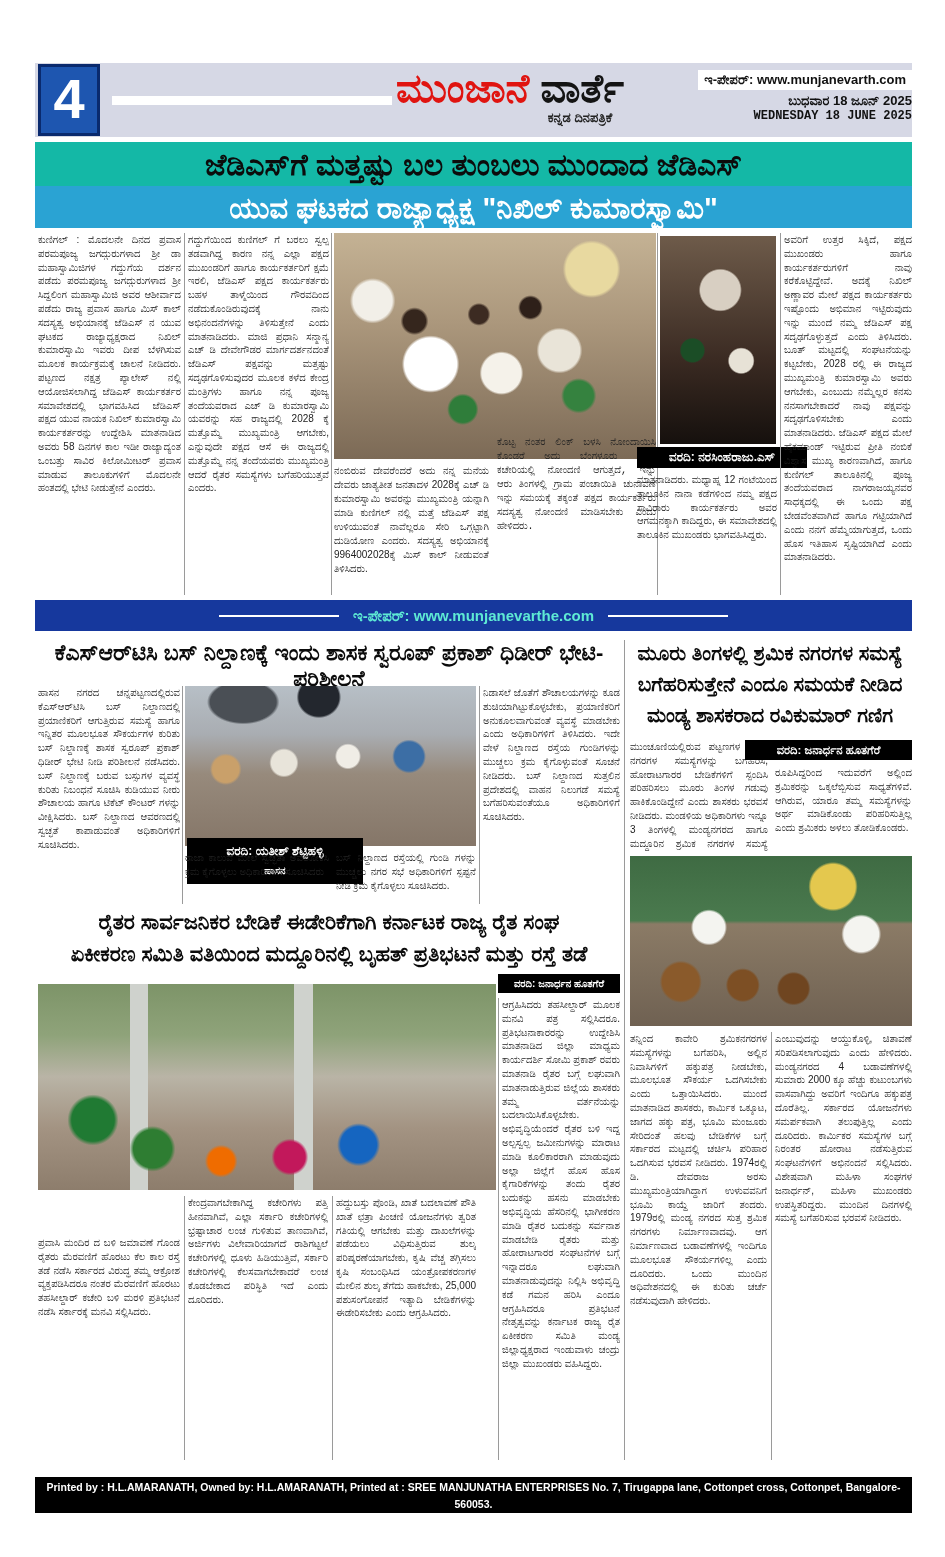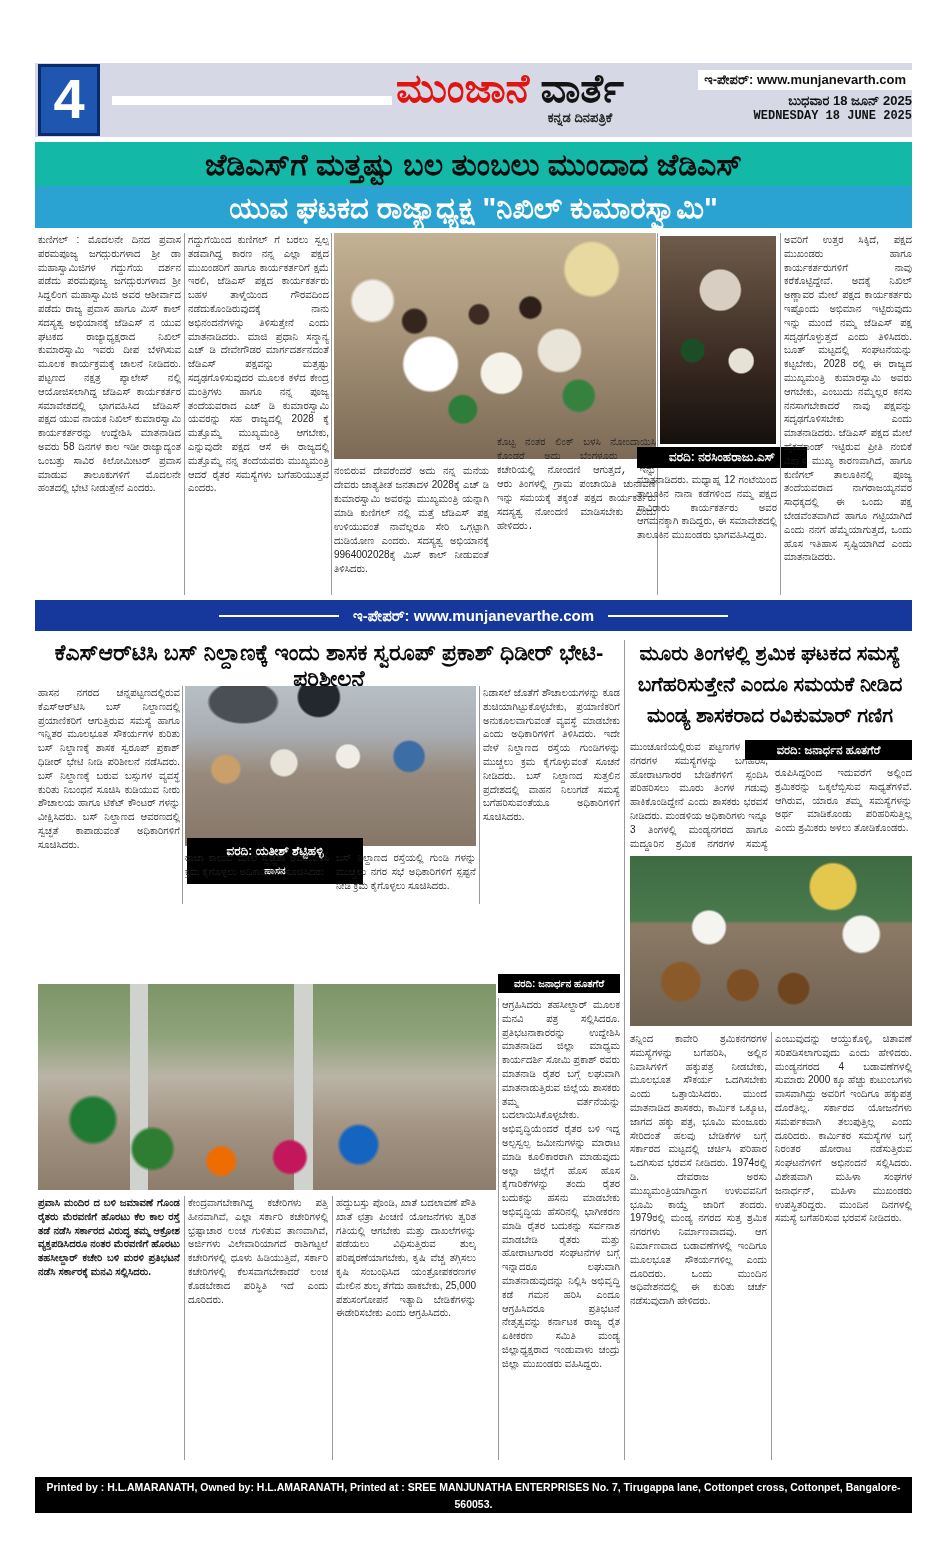--- a/index.html
+++ b/index.html
@@ -70,21 +70,21 @@
   .ph-protest{background-image:
     radial-gradient(circle at 25% 80%, #2e7d32 0 5%, transparent 6%),
     radial-gradient(circle at 55% 84%, #c2185b 0 5%, transparent 6%),
     radial-gradient(circle at 70% 78%, #1565c0 0 5%, transparent 6%),
     radial-gradient(circle at 40% 86%, #ef6c00 0 4%, transparent 5%),
     radial-gradient(circle at 12% 66%, #207a33 0 5%, transparent 6%),
     linear-gradient(90deg, transparent 0 20%, #cfd2cd 20% 24%, transparent 24% 56%, #cfd2cd 56% 60%, transparent 60%),
     linear-gradient(180deg,#7d9468 0%,#8fa37a 25%,#b9b4a6 45%,#a39382 70%,#8d7d6c 100%);}
 
   
-  .mid-banner{left:35px;top:600px;width:877px;height:31px;background:#16389d;color:#ffffff;
+  .mid-banner{left:35px;top:600px;width:877px;height:31px;background:#16389d;color:#5eead4;
               display:flex;align-items:center;justify-content:center;font-size:15px;font-weight:bold;}
   .mid-banner .dash{flex:0 0 120px;height:2px;background:#fff;margin:0 14px;}
 
   
   .h-bus{left:38px;top:640px;width:582px;height:36px;font-size:22px;font-weight:bold;text-align:center;color:#0b0b0b;}
   .h-mandya{left:628px;top:638px;width:284px;height:94px;font-size:20px;font-weight:bold;text-align:center;
             line-height:31px;color:#0b0b0b;}
   .h-farmers{left:38px;top:906px;width:582px;height:66px;font-size:21px;font-weight:bold;text-align:center;
             line-height:32px;color:#0b0b0b;}
 
@@ -144,37 +144,41 @@
     <div style="font-size:10px;">ಹಾಸನ</div>
   </div>
   <div class="abs cap-txt" style="left:185px;top:851px;width:144px;height:54px;">ರಾಜಾ ಕಾಲುವೆ ಮೇಲೆ ಸ್ವಚ್ಛತಾ ಅವಲೋಕಿಸಿ ಕ್ರಮ ಕೈಗೊಳ್ಳಲು ಅಧಿಕಾರಿಗಳಿಗೆ ಸೂಚಿಸಿದರು</div>
   <div class="abs cap-txt" style="left:336px;top:851px;width:140px;height:54px;">ಬಸ್ ನಿಲ್ದಾಣದ ರಸ್ತೆಯಲ್ಲಿ ಗುಂಡಿ ಗಳನ್ನು ಮುಚ್ಚಲು ನಗರ ಸಭೆ ಅಧಿಕಾರಿಗಳಿಗೆ ಸ್ಪಷ್ಟನೆ ನೀಡಿ ಕ್ರಮ ಕೈಗೊಳ್ಳಲು ಸೂಚಿಸಿದರು.</div>
   <div class="abs vrule" style="left:479px;top:686px;height:218px;"></div>
   <div class="abs body-txt" style="left:483px;top:686px;width:137px;height:218px;">ನಿಡಾಸಲೆ ಜೊತೆಗೆ ಶೌಚಾಲಯಗಳನ್ನು ಕೂಡ ಶುಚಿಯಾಗಿಟ್ಟುಕೊಳ್ಳಬೇಕು, ಪ್ರಯಾಣಿಕರಿಗೆ ಅನುಕೂಲವಾಗುವಂತೆ ವ್ಯವಸ್ಥೆ ಮಾಡಬೇಕು ಎಂದು ಅಧಿಕಾರಿಗಳಿಗೆ ತಿಳಿಸಿದರು. ಇದೇ ವೇಳೆ ನಿಲ್ದಾಣದ ರಸ್ತೆಯ ಗುಂಡಿಗಳನ್ನು ಮುಚ್ಚಲು ಕ್ರಮ ಕೈಗೊಳ್ಳುವಂತೆ ಸೂಚನೆ ನೀಡಿದರು. ಬಸ್ ನಿಲ್ದಾಣದ ಸುತ್ತಲಿನ ಪ್ರದೇಶದಲ್ಲಿ ವಾಹನ ನಿಲುಗಡೆ ಸಮಸ್ಯೆ ಬಗೆಹರಿಸುವಂತೆಯೂ ಅಧಿಕಾರಿಗಳಿಗೆ ಸೂಚಿಸಿದರು.</div>
 
   <div class="abs vrule" style="left:624px;top:640px;height:820px;"></div>
 
   <div class="abs h-mandya">
-    <div>ಮೂರು ತಿಂಗಳಲ್ಲಿ ಶ್ರಮಿಕ ಘಟಕದ ಸಮಸ್ಯೆ</div>
+    <div>ಮೂರು ತಿಂಗಳಲ್ಲಿ ಶ್ರಮಿಕ ನಗರಗಳ ಸಮಸ್ಯೆ</div>
     <div>ಬಗೆಹರಿಸುತ್ತೇನೆ ಎಂದೂ ಸಮಯಕೆ ನೀಡಿದ</div>
     <div>ಮಂಡ್ಯ ಶಾಸಕರಾದ ರವಿಕುಮಾರ್ ಗಣಿಗ</div>
   </div>
   <div class="abs body-txt" style="left:630px;top:740px;width:138px;height:112px;">ಮುಂಚೂಣಿಯಲ್ಲಿರುವ ಪಟ್ಟಣಗಳ ಶ್ರಮಿಕ ನಗರಗಳ ಸಮಸ್ಯೆಗಳನ್ನು ಬಗೆಹರಿಸಿ, ಹೋರಾಟಗಾರರ ಬೇಡಿಕೆಗಳಿಗೆ ಸ್ಪಂದಿಸಿ ಪರಿಹರಿಸಲು ಮೂರು ತಿಂಗಳ ಗಡುವು ಹಾಕಿಕೊಂಡಿದ್ದೇನೆ ಎಂದು ಶಾಸಕರು ಭರವಸೆ ನೀಡಿದರು. ಮಂಡಳಿಯ ಅಧಿಕಾರಿಗಳು ಇನ್ನೂ 3 ತಿಂಗಳಲ್ಲಿ ಮಂಡ್ಯನಗರದ ಹಾಗೂ ಮದ್ದೂರಿನ ಶ್ರಮಿಕ ನಗರಗಳ ಸಮಸ್ಯೆ ಪರಿಹರಿಸಬೇಕು ಎಂದರು.</div>
   <div class="abs byline-bar" style="left:745px;top:740px;width:167px;height:20px;font-size:11.5px;line-height:20px;">ವರದಿ: ಜನಾರ್ಧನ ಹೂತಗೆರೆ</div>
   <div class="abs body-txt" style="left:775px;top:766px;width:137px;height:86px;">ರೂಪಿಸಿದ್ದರಿಂದ ಇದುವರೆಗೆ ಅಲ್ಲಿಂದ ಶ್ರಮಿಕರನ್ನು ಒಕ್ಕಲೆಬ್ಬಿಸುವ ಸಾಧ್ಯತೆಗಳಿವೆ. ಆಗಿರುವ, ಯಾರೂ ತಮ್ಮ ಸಮಸ್ಯೆಗಳನ್ನು ಅರ್ಥ ಮಾಡಿಕೊಂಡು ಪರಿಹರಿಸುತ್ತಿಲ್ಲ ಎಂದು ಶ್ರಮಿಕರು ಅಳಲು ತೋಡಿಕೊಂಡರು.</div>
   <div class="abs photo ph-drums" style="left:630px;top:856px;width:282px;height:170px;"></div>
   <div class="abs body-txt" style="left:630px;top:1032px;width:137px;height:428px;">ತನ್ನಿಂದ ಕಾವೇರಿ ಶ್ರಮಿಕನಗರಗಳ ಸಮಸ್ಯೆಗಳನ್ನು ಬಗೆಹರಿಸಿ, ಅಲ್ಲಿನ ನಿವಾಸಿಗಳಿಗೆ ಹಕ್ಕುಪತ್ರ ನೀಡಬೇಕು, ಮೂಲಭೂತ ಸೌಕರ್ಯ ಒದಗಿಸಬೇಕು ಎಂದು ಒತ್ತಾಯಿಸಿದರು. ಮುಂದೆ ಮಾತನಾಡಿದ ಶಾಸಕರು, ಕಾರ್ಮಿಕ ಒಕ್ಕೂಟ, ಜಾಗದ ಹಕ್ಕು ಪತ್ರ, ಭೂಮಿ ಮಂಜೂರು ಸೇರಿದಂತೆ ಹಲವು ಬೇಡಿಕೆಗಳ ಬಗ್ಗೆ ಸರ್ಕಾರದ ಮಟ್ಟದಲ್ಲಿ ಚರ್ಚಿಸಿ ಪರಿಹಾರ ಒದಗಿಸುವ ಭರವಸೆ ನೀಡಿದರು. 1974ರಲ್ಲಿ ಡಿ. ದೇವರಾಜ ಅರಸು ಮುಖ್ಯಮಂತ್ರಿಯಾಗಿದ್ದಾಗ ಉಳುವವನಿಗೆ ಭೂಮಿ ಕಾಯ್ದೆ ಜಾರಿಗೆ ತಂದರು. 1979ರಲ್ಲಿ ಮಂಡ್ಯ ನಗರದ ಸುತ್ತ ಶ್ರಮಿಕ ನಗರಗಳು ನಿರ್ಮಾಣವಾದವು. ಆಗ ನಿರ್ಮಾಣವಾದ ಬಡಾವಣೆಗಳಲ್ಲಿ ಇಂದಿಗೂ ಮೂಲಭೂತ ಸೌಕರ್ಯಗಳಿಲ್ಲ ಎಂದು ದೂರಿದರು. ಒಂದು ಮುಂದಿನ ಅಧಿವೇಶನದಲ್ಲಿ ಈ ಕುರಿತು ಚರ್ಚೆ ನಡೆಸುವುದಾಗಿ ಹೇಳಿದರು.</div>
   <div class="abs vrule" style="left:771px;top:1032px;height:428px;"></div>
   <div class="abs body-txt" style="left:775px;top:1032px;width:137px;height:428px;">ಎಂಬುವುದನ್ನು ಆಯ್ದುಕೊಳ್ಳಿ, ಚಿತಾವಣೆ ಸರಿಪಡಿಸಲಾಗುವುದು ಎಂದು ಹೇಳಿದರು. ಮಂಡ್ಯನಗರದ 4 ಬಡಾವಣೆಗಳಲ್ಲಿ ಸುಮಾರು 2000 ಕ್ಕೂ ಹೆಚ್ಚು ಕುಟುಂಬಗಳು ವಾಸವಾಗಿದ್ದು ಅವರಿಗೆ ಇಂದಿಗೂ ಹಕ್ಕುಪತ್ರ ದೊರೆತಿಲ್ಲ. ಸರ್ಕಾರದ ಯೋಜನೆಗಳು ಸಮರ್ಪಕವಾಗಿ ತಲುಪುತ್ತಿಲ್ಲ ಎಂದು ದೂರಿದರು. ಕಾರ್ಮಿಕರ ಸಮಸ್ಯೆಗಳ ಬಗ್ಗೆ ನಿರಂತರ ಹೋರಾಟ ನಡೆಸುತ್ತಿರುವ ಸಂಘಟನೆಗಳಿಗೆ ಅಭಿನಂದನೆ ಸಲ್ಲಿಸಿದರು. ವಿಶೇಷವಾಗಿ ಮಹಿಳಾ ಸಂಘಗಳ ಜನಾರ್ಧನ್, ಮಹಿಳಾ ಮುಖಂಡರು ಉಪಸ್ಥಿತರಿದ್ದರು. ಮುಂದಿನ ದಿನಗಳಲ್ಲಿ ಸಮಸ್ಯೆ ಬಗೆಹರಿಸುವ ಭರವಸೆ ನೀಡಿದರು.</div>
 
+  <div class="abs h-farmers">
+    <div>ರೈತರ ಸಾರ್ವಜನಿಕರ ಬೇಡಿಕೆ ಈಡೇರಿಕೆಗಾಗಿ ಕರ್ನಾಟಕ ರಾಜ್ಯ ರೈತ ಸಂಘ</div>
+    <div>ಏಕೀಕರಣ ಸಮಿತಿ ವತಿಯಿಂದ ಮದ್ದೂರಿನಲ್ಲಿ ಬೃಹತ್ ಪ್ರತಿಭಟನೆ ಮತ್ತು ರಸ್ತೆ ತಡೆ</div>
+  </div>
   <div class="abs byline-bar" style="left:498px;top:974px;width:122px;height:19px;font-size:10px;line-height:19px;">ವರದಿ: ಜನಾರ್ಧನ ಹೂತಗೆರೆ</div>
   <div class="abs photo ph-protest" style="left:38px;top:984px;width:458px;height:206px;"></div>
   <div class="abs vrule" style="left:498px;top:998px;height:462px;"></div>
   <div class="abs body-txt" style="left:502px;top:998px;width:118px;height:462px;">ಆಗ್ರಹಿಸಿದರು ತಹಸೀಲ್ದಾರ್ ಮೂಲಕ ಮನವಿ ಪತ್ರ ಸಲ್ಲಿಸಿದರೂ. ಪ್ರತಿಭಟನಾಕಾರರನ್ನು ಉದ್ದೇಶಿಸಿ ಮಾತನಾಡಿದ ಜಿಲ್ಲಾ ಮಾಧ್ಯಮ ಕಾರ್ಯದರ್ಶಿ ಸೋಮಿ ಪ್ರಕಾಶ್ ರವರು ಮಾತನಾಡಿ ರೈತರ ಬಗ್ಗೆ ಲಘುವಾಗಿ ಮಾತನಾಡುತ್ತಿರುವ ಜಿಲ್ಲೆಯ ಶಾಸಕರು ತಮ್ಮ ವರ್ತನೆಯನ್ನು ಬದಲಾಯಿಸಿಕೊಳ್ಳಬೇಕು. ಅಭಿವೃದ್ಧಿಯೆಂದರೆ ರೈತರ ಬಳಿ ಇದ್ದ ಅಲ್ಪಸ್ವಲ್ಪ ಜಮೀನುಗಳನ್ನು ಮಾರಾಟ ಮಾಡಿ ಕೂಲಿಕಾರರಾಗಿ ಮಾಡುವುದು ಅಲ್ಲಾ ಜಿಲ್ಲೆಗೆ ಹೊಸ ಹೊಸ ಕೈಗಾರಿಕೆಗಳನ್ನು ತಂದು ರೈತರ ಬದುಕನ್ನು ಹಸನು ಮಾಡಬೇಕು ಅಭಿವೃದ್ಧಿಯ ಹೆಸರಿನಲ್ಲಿ ಭಾಗೀಕರಣ ಮಾಡಿ ರೈತರ ಬದುಕನ್ನು ಸರ್ವನಾಶ ಮಾಡಬೇಡಿ ರೈತರು ಮತ್ತು ಹೋರಾಟಗಾರರ ಸಂಘಟನೆಗಳ ಬಗ್ಗೆ ಇನ್ನಾದರೂ ಲಘುವಾಗಿ ಮಾತನಾಡುವುದನ್ನು ನಿಲ್ಲಿಸಿ ಅಭಿವೃದ್ಧಿ ಕಡೆ ಗಮನ ಹರಿಸಿ ಎಂದೂ ಆಗ್ರಹಿಸಿದರೂ ಪ್ರತಿಭಟನೆ ನೇತೃತ್ವವನ್ನು ಕರ್ನಾಟಕ ರಾಜ್ಯ ರೈತ ಏಕೀಕರಣ ಸಮಿತಿ ಮಂಡ್ಯ ಜಿಲ್ಲಾಧ್ಯಕ್ಷರಾದ ಇಂಡುವಾಳು ಚಂದ್ರು ಜಿಲ್ಲಾ ಮುಖಂಡರು ವಹಿಸಿದ್ದರು.</div>
-  <div class="abs body-txt" style="left:38px;top:1196px;width:142px;height:264px;font-weight:bold;">ಪ್ರವಾಸಿ ಮಂದಿರ ದ ಬಳಿ ಜಮಾವಣೆ ಗೊಂಡ ರೈತರು ಮೆರವಣಿಗೆ ಹೊರಟು ಕೆಲ ಕಾಲ ರಸ್ತೆ ತಡೆ ನಡೆಸಿ ಸರ್ಕಾರದ ವಿರುದ್ಧ ತಮ್ಮ ಆಕ್ರೋಶ ವ್ಯಕ್ತಪಡಿಸಿದರೂ ನಂತರ ಮೆರವಣಿಗೆ ಹೊರಟು ತಹಸೀಲ್ದಾರ್ ಕಚೇರಿ ಬಳಿ ಮರಳಿ ಪ್ರತಿಭಟನೆ ನಡೆಸಿ ಸರ್ಕಾರಕ್ಕೆ ಮನವಿ ಸಲ್ಲಿಸಿದರು.</div>
+  <div class="abs body-txt" style="left:38px;top:1236px;width:142px;height:264px;">ಪ್ರವಾಸಿ ಮಂದಿರ ದ ಬಳಿ ಜಮಾವಣೆ ಗೊಂಡ ರೈತರು ಮೆರವಣಿಗೆ ಹೊರಟು ಕೆಲ ಕಾಲ ರಸ್ತೆ ತಡೆ ನಡೆಸಿ ಸರ್ಕಾರದ ವಿರುದ್ಧ ತಮ್ಮ ಆಕ್ರೋಶ ವ್ಯಕ್ತಪಡಿಸಿದರೂ ನಂತರ ಮೆರವಣಿಗೆ ಹೊರಟು ತಹಸೀಲ್ದಾರ್ ಕಚೇರಿ ಬಳಿ ಮರಳಿ ಪ್ರತಿಭಟನೆ ನಡೆಸಿ ಸರ್ಕಾರಕ್ಕೆ ಮನವಿ ಸಲ್ಲಿಸಿದರು.</div>
   <div class="abs vrule" style="left:184px;top:1196px;height:264px;"></div>
   <div class="abs body-txt" style="left:188px;top:1196px;width:140px;height:264px;">ಕೇಂದ್ರವಾಗಬೇಕಾಗಿದ್ದ ಕಚೇರಿಗಳು ಪತ್ತಿ ಹೀನವಾಗಿವೆ, ಎಲ್ಲಾ ಸರ್ಕಾರಿ ಕಚೇರಿಗಳಲ್ಲಿ ಭ್ರಷ್ಟಾಚಾರ ಲಂಚ ಗುಳಿತುವ ತಾಣವಾಗಿವೆ, ಅರ್ಜಿಗಳು ವಿಲೇವಾರಿಯಾಗದೆ ರಾಶಿಗಟ್ಟಲೆ ಕಚೇರಿಗಳಲ್ಲಿ ಧೂಳು ಹಿಡಿಯುತ್ತಿವೆ, ಸರ್ಕಾರಿ ಕಚೇರಿಗಳಲ್ಲಿ ಕೆಲಸವಾಗಬೇಕಾದರೆ ಲಂಚ ಕೊಡಬೇಕಾದ ಪರಿಸ್ಥಿತಿ ಇದೆ ಎಂದು ದೂರಿದರು.</div>
   <div class="abs vrule" style="left:332px;top:1196px;height:264px;"></div>
   <div class="abs body-txt" style="left:336px;top:1196px;width:140px;height:264px;">ಹದ್ದುಬಸ್ತು ಪೊಂಡಿ, ಖಾತೆ ಬದಲಾವಣೆ ಪೌತಿ ಖಾತೆ ಛತ್ರಾ ಪಿಂಚಣಿ ಯೋಜನೆಗಳು ತ್ವರಿತ ಗತಿಯಲ್ಲಿ ಆಗಬೇಕು ಮತ್ತು ದಾಖಲೆಗಳನ್ನು ಪಡೆಯಲು ವಿಧಿಸುತ್ತಿರುವ ಶುಲ್ಕ ಪರಿಷ್ಕರಣೆಯಾಗಬೇಕು, ಕೃಷಿ ವೆಚ್ಚ ತಗ್ಗಿಸಲು ಕೃಷಿ ಸಂಬಂಧಿಸಿದ ಯಂತ್ರೋಪಕರಣಗಳ ಮೇಲಿನ ಶುಲ್ಕ ತೆಗೆದು ಹಾಕಬೇಕು, 25,000 ಪಶುಸಂಗೋಪನೆ ಇತ್ಯಾದಿ ಬೇಡಿಕೆಗಳನ್ನು ಈಡೇರಿಸಬೇಕು ಎಂದು ಆಗ್ರಹಿಸಿದರು.</div>
 
   <div class="abs footer">
     <div>Printed by : H.L.AMARANATH, Owned by: H.L.AMARANATH, Printed at : SREE MANJUNATHA ENTERPRISES No. 7, Tirugappa lane, Cottonpet cross, Cottonpet, Bangalore-560053.</div>
     <div>Published at : No.97, 2nd Cross, Vivekanandanagar, Khadi Commission Layout, BSK 3rd Stage, Kathariguppe Main Road, Bengaluru-560085. Mobile: 9663122276 Editor : H.L.AMARANATH</div>
   </div>
 

